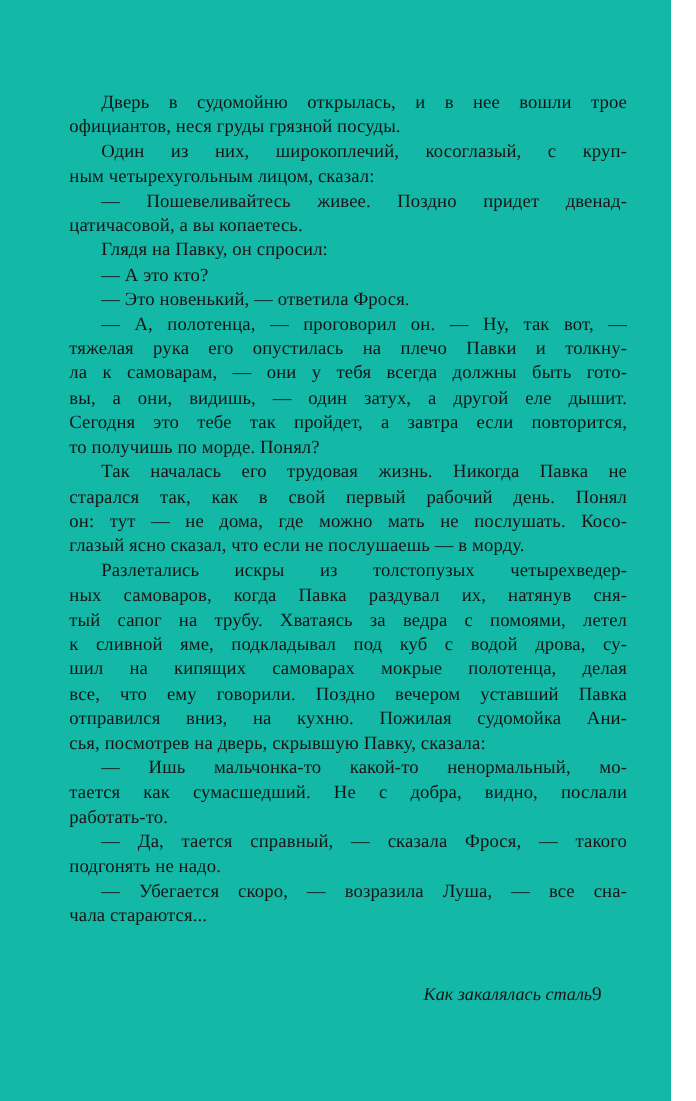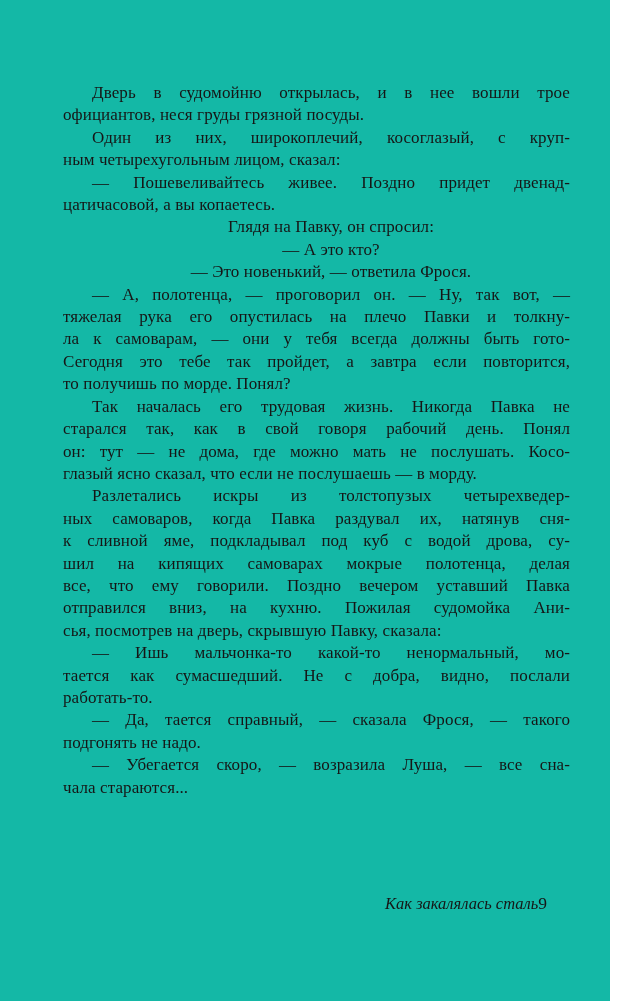--- a/index.html
+++ b/index.html
@@ -33,21 +33,20 @@
     display: block;
   }
   
   .line.fill {
     text-align: justify;
     text-align-last: justify;
   }
   
   .line.first {
     text-indent: 29px;
-    text-align: center;
   }
   .footer {
     position: absolute;
     left: 63px;
     right: 63px;
     top: 893px;
     display: flex;
     justify-content: flex-end;
     align-items: baseline;
     font-size: 16.5px;
@@ -83,32 +82,34 @@
       <p class="para">
         <span class="line first">— А это кто?</span>
       </p>
       <p class="para">
         <span class="line first">— Это новенький, — ответила Фрося.</span>
       </p>
       <p class="para">
         <span class="line first fill">— А, полотенца, — проговорил он. — Ну, так вот, —</span>
         <span class="line fill">тяжелая рука его опустилась на плечо Павки и толкну-</span>
         <span class="line fill">ла к самоварам, — они у тебя всегда должны быть гото-</span>
+        <span class="line fill">вы, а они, видишь, — один затух, а другой еле дышит.</span>
         <span class="line fill">Сегодня это тебе так пройдет, а завтра если повторится,</span>
         <span class="line">то получишь по морде. Понял?</span>
       </p>
       <p class="para">
         <span class="line first fill">Так началась его трудовая жизнь. Никогда Павка не</span>
-        <span class="line fill">старался так, как в свой говоря рабочий день. Понял</span>
+        <span class="line fill">старался так, как в свой первый рабочий день. Понял</span>
         <span class="line fill">он: тут — не дома, где можно мать не послушать. Косо-</span>
         <span class="line">глазый ясно сказал, что если не послушаешь — в морду.</span>
       </p>
       <p class="para">
         <span class="line first fill">Разлетались искры из толстопузых четырехведер-</span>
         <span class="line fill">ных самоваров, когда Павка раздувал их, натянув сня-</span>
+        <span class="line fill">тый сапог на трубу. Хватаясь за ведра с помоями, летел</span>
         <span class="line fill">к сливной яме, подкладывал под куб с водой дрова, су-</span>
         <span class="line fill">шил на кипящих самоварах мокрые полотенца, делая</span>
         <span class="line fill">все, что ему говорили. Поздно вечером уставший Павка</span>
         <span class="line fill">отправился вниз, на кухню. Пожилая судомойка Ани-</span>
         <span class="line">сья, посмотрев на дверь, скрывшую Павку, сказала:</span>
       </p>
       <p class="para">
         <span class="line first fill">— Ишь мальчонка-то какой-то ненормальный, мо-</span>
         <span class="line fill">тается как сумасшедший. Не с добра, видно, послали</span>
         <span class="line">работать-то.</span>

